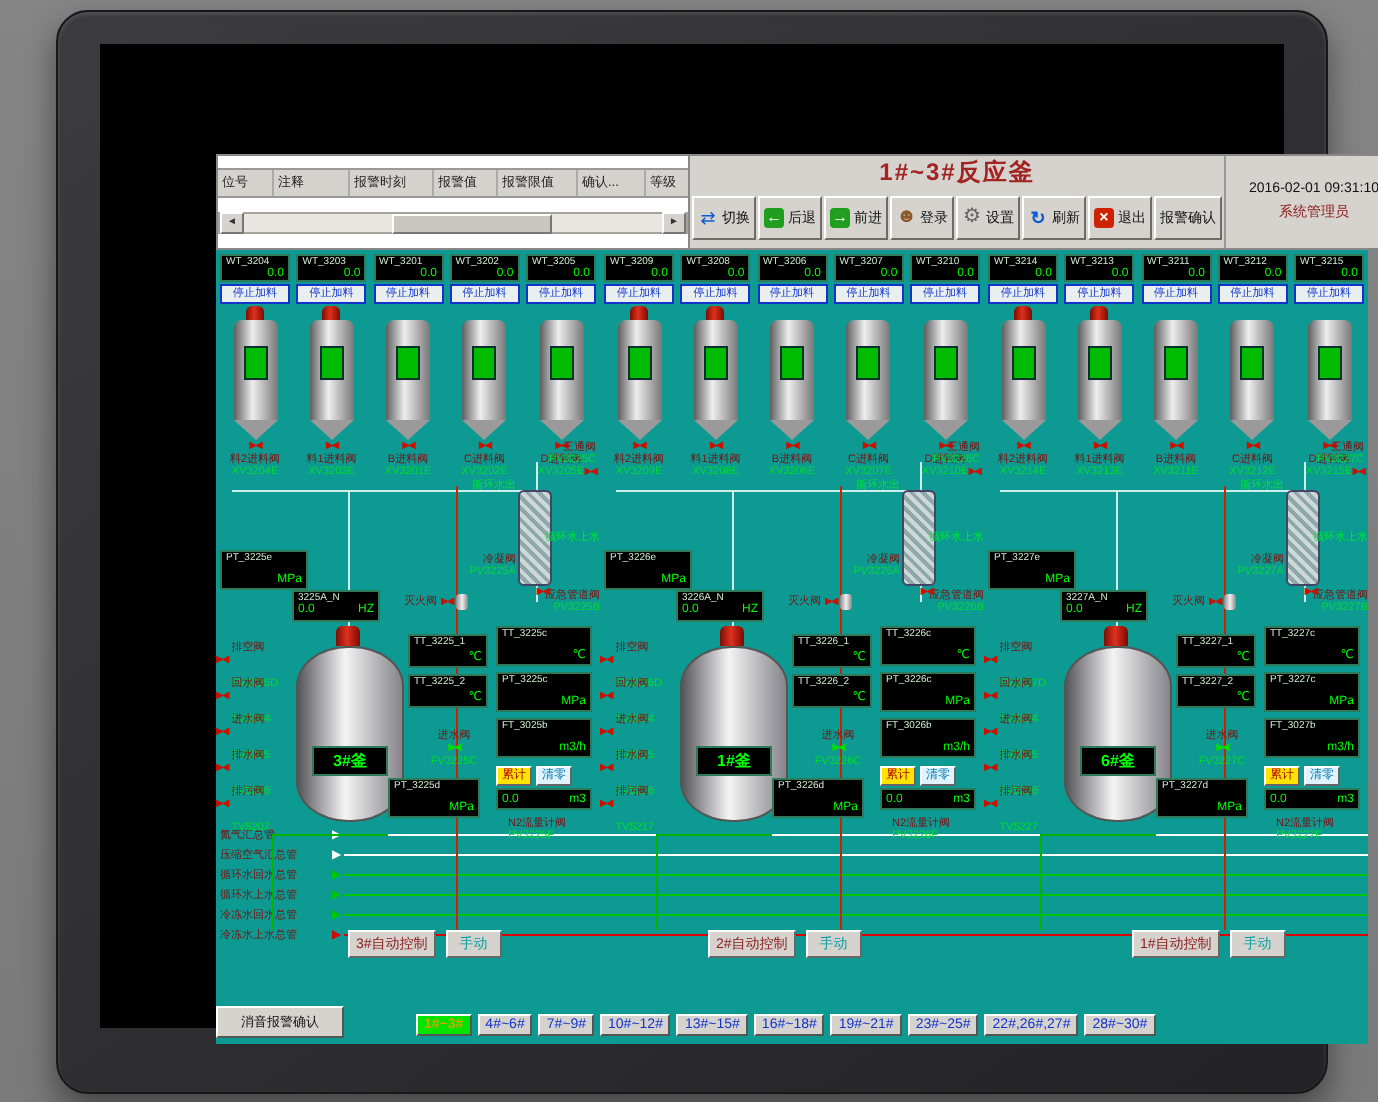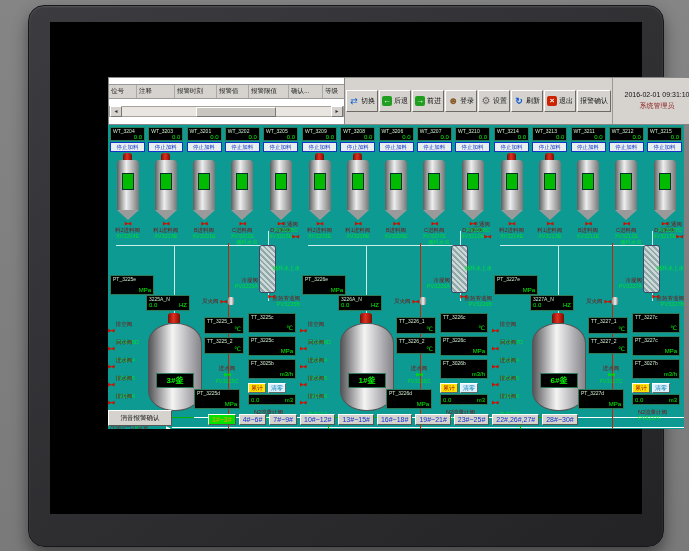--- a/index.html
+++ b/index.html
@@ -33,21 +33,21 @@
   .back-icon,.forward-icon{background:#1f9e1f;color:#fff;font-size:8px;}
   .login-icon{color:#8a5a2a;font-size:10px;}
   .settings-icon{color:#666;font-size:10px;}
   .refresh-icon{color:#0b5bd0;font-weight:bold;}
   .exit-icon{background:#cc2200;color:#fff;font-weight:bold;font-size:8px;}
   .datetime-panel{width:88px;border-left:1px solid #999;display:flex;flex-direction:column;align-items:center;justify-content:center;gap:3px;background:#d6d3ce;}
   .dt-line{font-size:7px;color:#111;}
   .dt-user{font-size:7px;color:#8a1a1a;}
 
   
-  .canvas{position:relative;height:304px;background:#0d9a92;overflow:hidden;}
+  .canvas{position:relative;height:397px;background:#0d9a92;overflow:hidden;}
   .sections{position:absolute;left:0;top:2px;display:flex;width:576px;}
   .section{position:relative;width:192px;height:360px;}
 
   
   .tanks-row{position:absolute;left:1px;top:0;width:190px;display:flex;justify-content:space-between;}
   .tank-unit{display:flex;flex-direction:column;align-items:center;width:37px;}
   .ro{background:#000;border:1px solid #2f7a5a;box-sizing:border-box;}
   .tank-ro{width:35px;height:14px;display:flex;flex-direction:column;justify-content:space-between;padding:1px 2px;}
   .ro-tag{font-size:5px;color:#cfeccf;line-height:5px;white-space:nowrap;}
   .ro-val{font-size:6px;color:#00ff00;line-height:6px;align-self:flex-end;}
@@ -159,20 +159,23 @@
           <div class="alarm-blank"></div>
           <div class="a-scroll">
             <span class="a-sbtn">◄</span>
             <span class="a-track"></span>
             <span class="a-thumb"></span>
             <span class="a-sbtn">►</span>
           </div>
         </div>
         <div class="right-panel">
           <div class="center-col">
+            <div class="title-row">
+              <span class="hmi-title">1#~3#反应釜</span>
+            </div>
             <div class="toolbar-row">
   <button class="tb-btn">
     <span class="tb-icon switch-icon">⇄</span>
     <span>切换</span>
   </button>
 
   <button class="tb-btn">
     <span class="tb-icon back-icon">←</span>
     <span>后退</span>
   </button>

